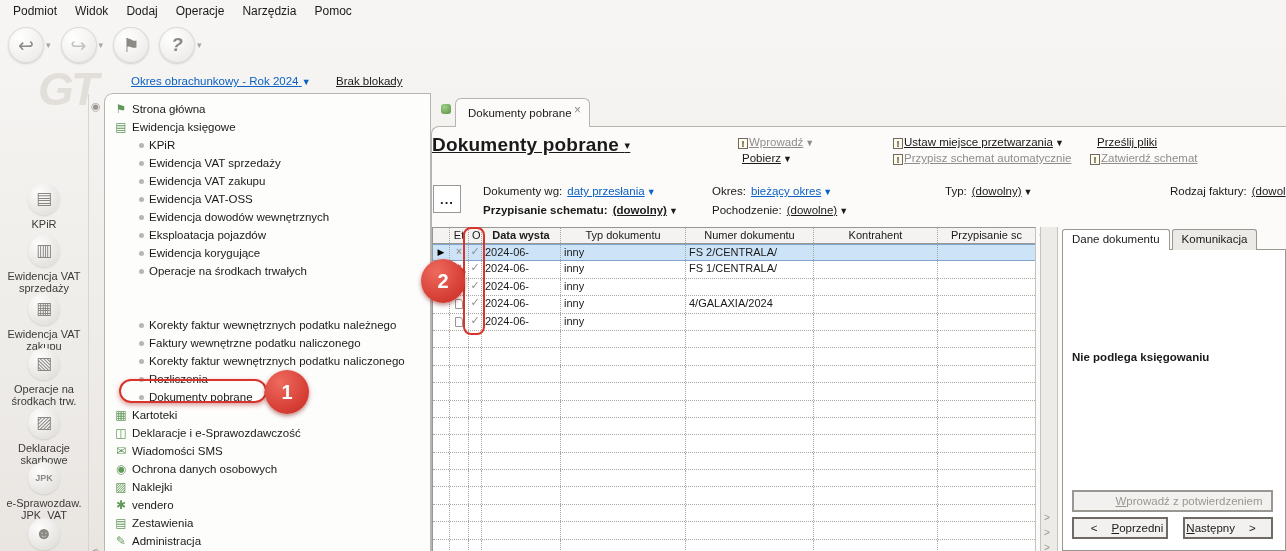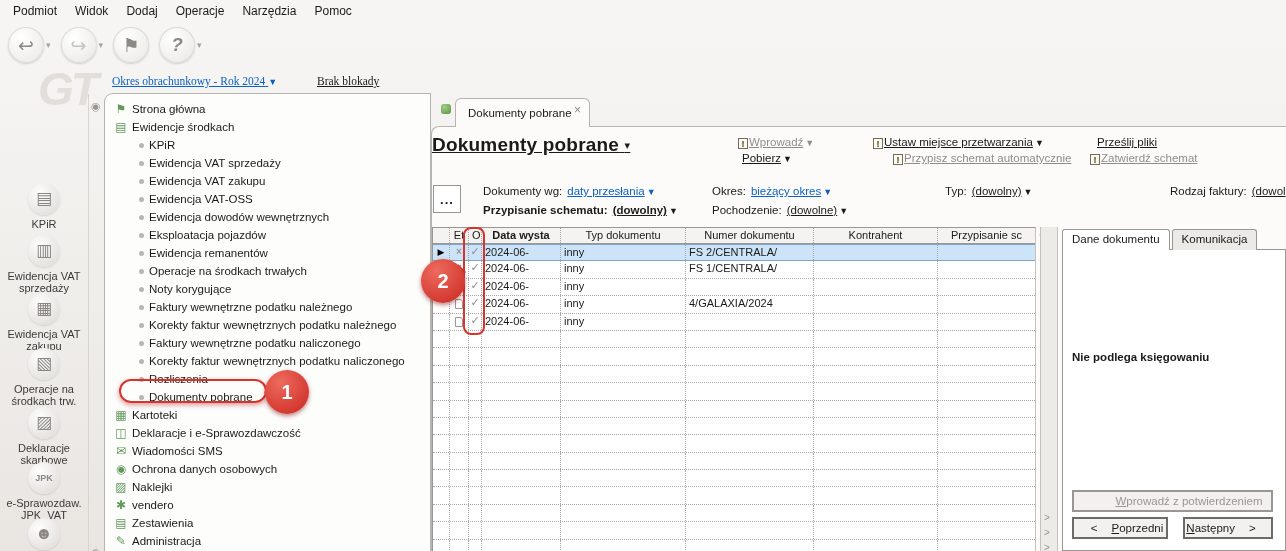--- a/index.html
+++ b/index.html
@@ -35,21 +35,21 @@
     display:flex; align-items:center; justify-content:center;
     color:#8b8884; font-size:17px; box-shadow:0 1px 2px rgba(0,0,0,.12); }
   .module-icon.small-glyph { font-size:9px; font-weight:bold; letter-spacing:0; }
   
   #left-strip { position:absolute; left:88px; top:94px; width:18px; bottom:0;
     border-left:1px solid #d8d5d1; }
   #pin-icon { position:absolute; left:2px; top:6px; font-size:11px; color:#9a9792; }
   .strip-chevron { position:absolute; left:3px; font-size:10px; color:#9a9792; cursor:pointer; }
   #strip-label { position:absolute; left:2px; top:456px; writing-mode:vertical-rl; font-size:11px; color:#6e6b67; letter-spacing:1px; }
   
-  #period-bar { position:absolute; left:88px; top:75px; width:330px; height:18px;font-family:Liberation Serif, serif; }
+  #period-bar { position:absolute; left:107px; top:75px; width:330px; height:18px; }
   #period-link { position:absolute; left:24px; color:#0b61c4; text-decoration:underline; cursor:pointer; }
   #period-link .drop { font-size:9px; text-decoration:none; display:inline-block; }
   #lock-link { position:absolute; left:229px; color:#1a1a1a; text-decoration:underline; cursor:pointer; }
   
   #tree-panel { position:absolute; left:104px; top:93px; width:327px; bottom:0;
     background:#fdfdfc; border:1px solid #b8b4af; border-radius:9px 0 0 0; border-bottom:none; }
   .tree-item { position:absolute; left:0; width:100%; height:18px; display:flex; align-items:center; cursor:pointer; }
   .tree-item .t-icon { width:14px; margin-left:9px; margin-right:4px; font-size:12px; color:#63995c; text-align:center; }
   .tree-item .t-bullet { width:5px; height:5px; border-radius:50%; background:#b9b6b1; margin-left:34px; margin-right:5px; }
   .tree-item .t-label { white-space:nowrap; }
@@ -203,21 +203,21 @@
   <span id="lock-link">Brak blokady</span>
 </div>
 
 <div id="tree-panel">
     <div class="tree-item" style="top: 6px;">
       <span class="t-icon">⚑</span>
       <span class="t-label">Strona główna</span>
     </div>
     <div class="tree-item" style="top: 24px;">
       <span class="t-icon">▤</span>
-      <span class="t-label">Ewidencje środkach</span>
+      <span class="t-label">Ewidencja księgowe</span>
     </div>
     <div class="tree-item" style="top: 42px;">
       <span class="t-bullet"></span>
       <span class="t-label">KPiR</span>
     </div>
     <div class="tree-item" style="top: 60px;">
       <span class="t-bullet"></span>
       <span class="t-label">Ewidencja VAT sprzedaży</span>
     </div>
     <div class="tree-item" style="top: 78px;">
@@ -231,33 +231,25 @@
     <div class="tree-item" style="top: 114px;">
       <span class="t-bullet"></span>
       <span class="t-label">Ewidencja dowodów wewnętrznych</span>
     </div>
     <div class="tree-item" style="top: 132px;">
       <span class="t-bullet"></span>
       <span class="t-label">Eksploatacja pojazdów</span>
     </div>
     <div class="tree-item" style="top: 150px;">
       <span class="t-bullet"></span>
-      <span class="t-label">Ewidencja remanentów</span>
+      <span class="t-label">Ewidencja korygujące</span>
     </div>
     <div class="tree-item" style="top: 168px;">
       <span class="t-bullet"></span>
       <span class="t-label">Operacje na środkach trwałych</span>
-    </div>
-    <div class="tree-item" style="top: 186px;">
-      <span class="t-bullet"></span>
-      <span class="t-label">Noty korygujące</span>
-    </div>
-    <div class="tree-item" style="top: 204px;">
-      <span class="t-bullet"></span>
-      <span class="t-label">Faktury wewnętrzne podatku należnego</span>
     </div>
     <div class="tree-item" style="top: 222px;">
       <span class="t-bullet"></span>
       <span class="t-label">Korekty faktur wewnętrznych podatku należnego</span>
     </div>
     <div class="tree-item" style="top: 240px;">
       <span class="t-bullet"></span>
       <span class="t-label">Faktury wewnętrzne podatku naliczonego</span>
     </div>
     <div class="tree-item" style="top: 258px;">
@@ -313,21 +305,21 @@
     <span>Dokumenty pobrane</span>
     <span id="tab-close">×</span>
   </div>
 </div>
 
 <div id="page-title"><span>Dokumenty pobrane</span> <span class="drop">▾</span></div>
 
 <div id="actions-layer">
     <span class="action-link disabled" style="left: 738px; top: 136px;"><span class="warn-box">!</span><span class="lnk">Wprowadź</span><span class="drop">▼</span></span>
     <span class="action-link" style="left: 742px; top: 152px;"><span class="lnk">Pobierz</span><span class="drop">▼</span></span>
-    <span class="action-link" style="left: 873px; top: 136px;"><span class="warn-box">!</span><span class="lnk">Ustaw miejsce przetwarzania</span><span class="drop">▼</span></span>
+    <span class="action-link" style="left: 893px; top: 136px;"><span class="warn-box">!</span><span class="lnk">Ustaw miejsce przetwarzania</span><span class="drop">▼</span></span>
     <span class="action-link disabled" style="left: 893px; top: 152px;"><span class="warn-box">!</span><span class="lnk">Przypisz schemat automatycznie</span></span>
     <span class="action-link" style="left: 1097px; top: 136px;"><span class="lnk">Prześlij pliki</span></span>
     <span class="action-link disabled" style="left: 1090px; top: 152px;"><span class="warn-box">!</span><span class="lnk">Zatwierdź schemat</span></span>
   </div>
 
 <div id="more-button">...</div>
 <div id="filters-layer">
     <span class="filter-item" style="left: 483px; top: 185px;"><span class="f-label">Dokumenty wg:</span><span class="f-value blue">daty przesłania</span><span class="drop blue">▼</span></span>
     <span class="filter-item" style="left: 712px; top: 185px;"><span class="f-label">Okres:</span><span class="f-value blue">bieżący okres</span><span class="drop blue">▼</span></span>
     <span class="filter-item" style="left: 945px; top: 185px;"><span class="f-label">Typ:</span><span class="f-value black">(dowolny)</span><span class="drop black">▼</span></span>

